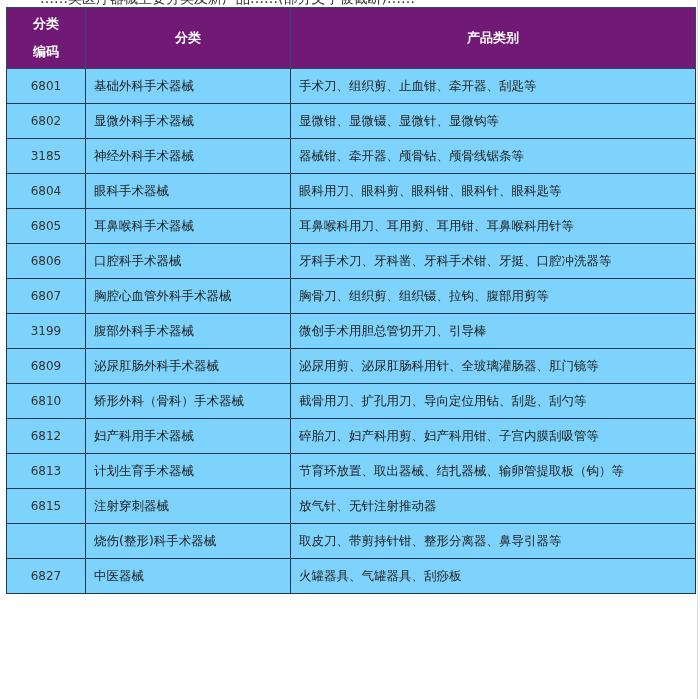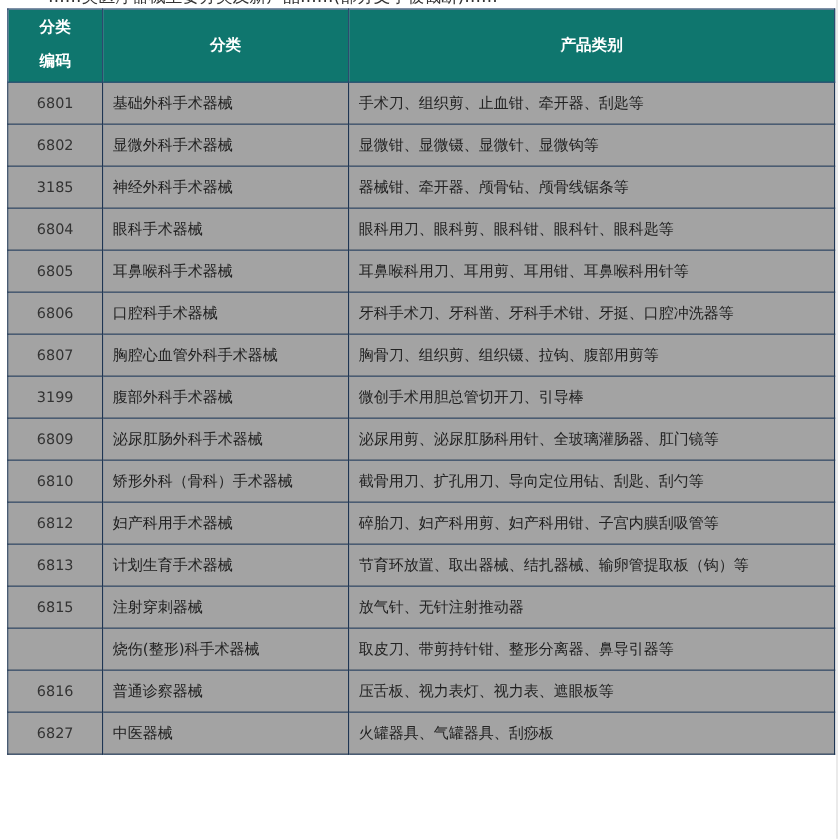--- a/index.html
+++ b/index.html
@@ -34,40 +34,40 @@
     }
     table {
       border-collapse: collapse;
       width: 689px;
       table-layout: fixed;
     }
     col.c1 { width: 79px; }
     col.c2 { width: 205px; }
     col.c3 { width: 405px; }
     th {
-      background: #0f766e;
+      background: #701a75;
       color: #ffffff;
       font-weight: bold;
       font-size: 13px;
       border: 1px solid #2c4a6e;
       text-align: center;
       height: 60px;
       padding: 0;
     }
     th .stack {
       display: block;
       line-height: 28px;
     }
     td {
       border: 1px solid #1f3552;
       height: 34px;
       padding: 0 8px;
       font-size: 12.5px;
       color: #222;
-      background: #a3a3a3;
+      background: #7dd3fc;
       white-space: nowrap;
       overflow: hidden;
     }
     td.code {
       text-align: center;
       color: #333;
       padding: 0;
       font-size: 12px;
     }
     .right-edge {
@@ -166,25 +166,20 @@
           <td class="code">6815</td>
           <td>注射穿刺器械</td>
           <td>放气针、无针注射推动器</td>
         </tr>
         <tr>
           <td class="code"></td>
           <td>烧伤(整形)科手术器械</td>
           <td>取皮刀、带剪持针钳、整形分离器、鼻导引器等</td>
         </tr>
         <tr>
-          <td class="code">6816</td>
-          <td>普通诊察器械</td>
-          <td>压舌板、视力表灯、视力表、遮眼板等</td>
-        </tr>
-        <tr>
           <td class="code">6827</td>
           <td>中医器械</td>
           <td>火罐器具、气罐器具、刮痧板</td>
         </tr>
       </tbody>
   </table>
 </div>
 
 <div class="right-edge"></div>
 

